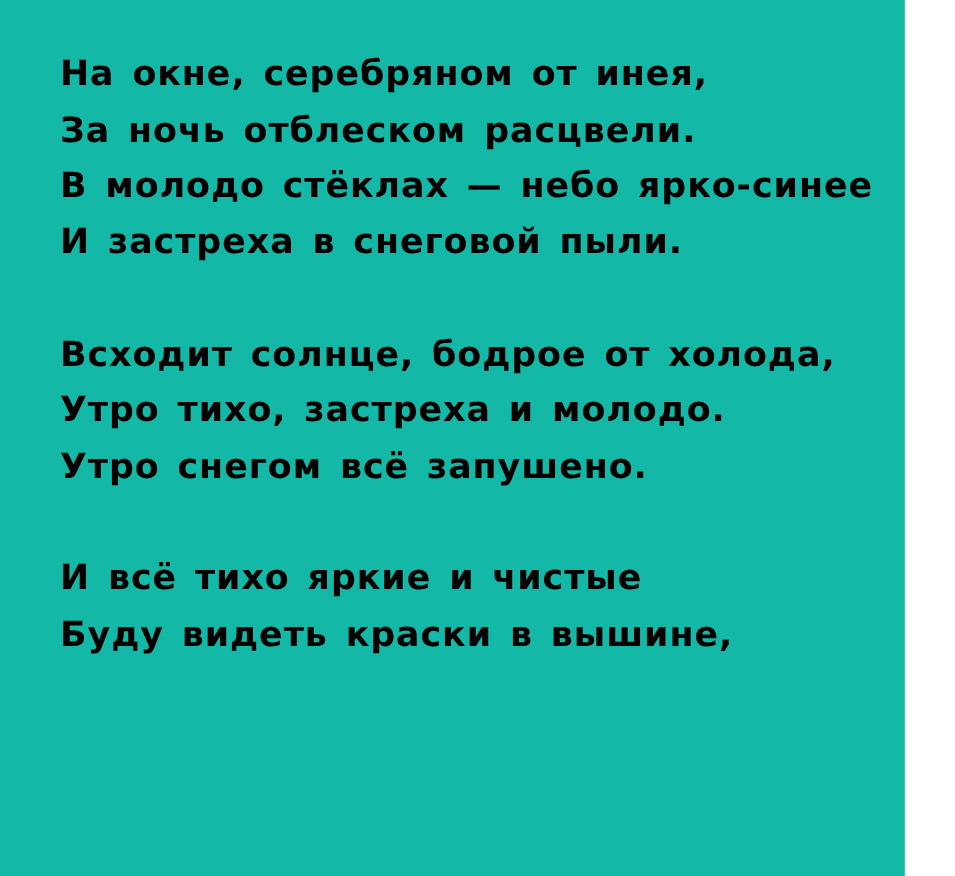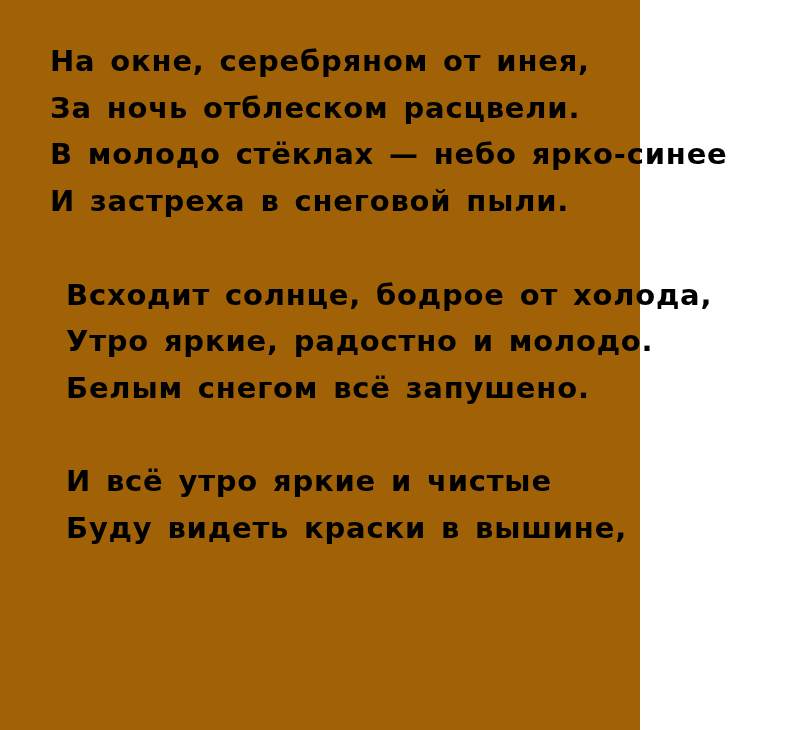--- a/index.html
+++ b/index.html
@@ -6,61 +6,60 @@
     margin: 0;
     padding: 0;
     background: #ffffff;
   }
   body {
     width: 796px;
     height: 730px;
     overflow: hidden;
   }
   .page {
-    width: 640px;
+    width: 754px;
     height: 730px;
     box-sizing: border-box;
     padding: 38px 30px 0 50px;
-    background: #a16207;
+    background: #14b8a6;
   }
   .poem {
     font-family: "DejaVu Sans", "Liberation Sans", sans-serif;
     font-weight: bold;
     font-size: 29px;
     line-height: 46.7px;
     letter-spacing: 0.8px;
     word-spacing: 4px;
     color: #000000;
   }
   .stanza + .stanza {
     margin-top: 46.7px;
-    margin-left: 16px;
   }
   .line {
     white-space: nowrap;
   }
 </style>
 </head>
 <body>
 
 <div class="page">
   <div class="poem">
 
     <div class="stanza">
       <div class="line">На окне, серебряном от инея,</div>
       <div class="line">За ночь отблеском расцвели.</div>
       <div class="line">В молодо стёклах — небо ярко-синее</div>
       <div class="line">И застреха в снеговой пыли.</div>
     </div>
 
     <div class="stanza">
       <div class="line">Всходит солнце, бодрое от холода,</div>
-      <div class="line">Утро яркие, радостно и молодо.</div>
-      <div class="line">Белым снегом всё запушено.</div>
+      <div class="line">Утро тихо, застреха и молодо.</div>
+      <div class="line">Утро снегом всё запушено.</div>
     </div>
 
     <div class="stanza">
-      <div class="line">И всё утро яркие и чистые</div>
+      <div class="line">И всё тихо яркие и чистые</div>
       <div class="line">Буду видеть краски в вышине,</div>
     </div>
 
   </div>
 </div>
 
 </body></html>

